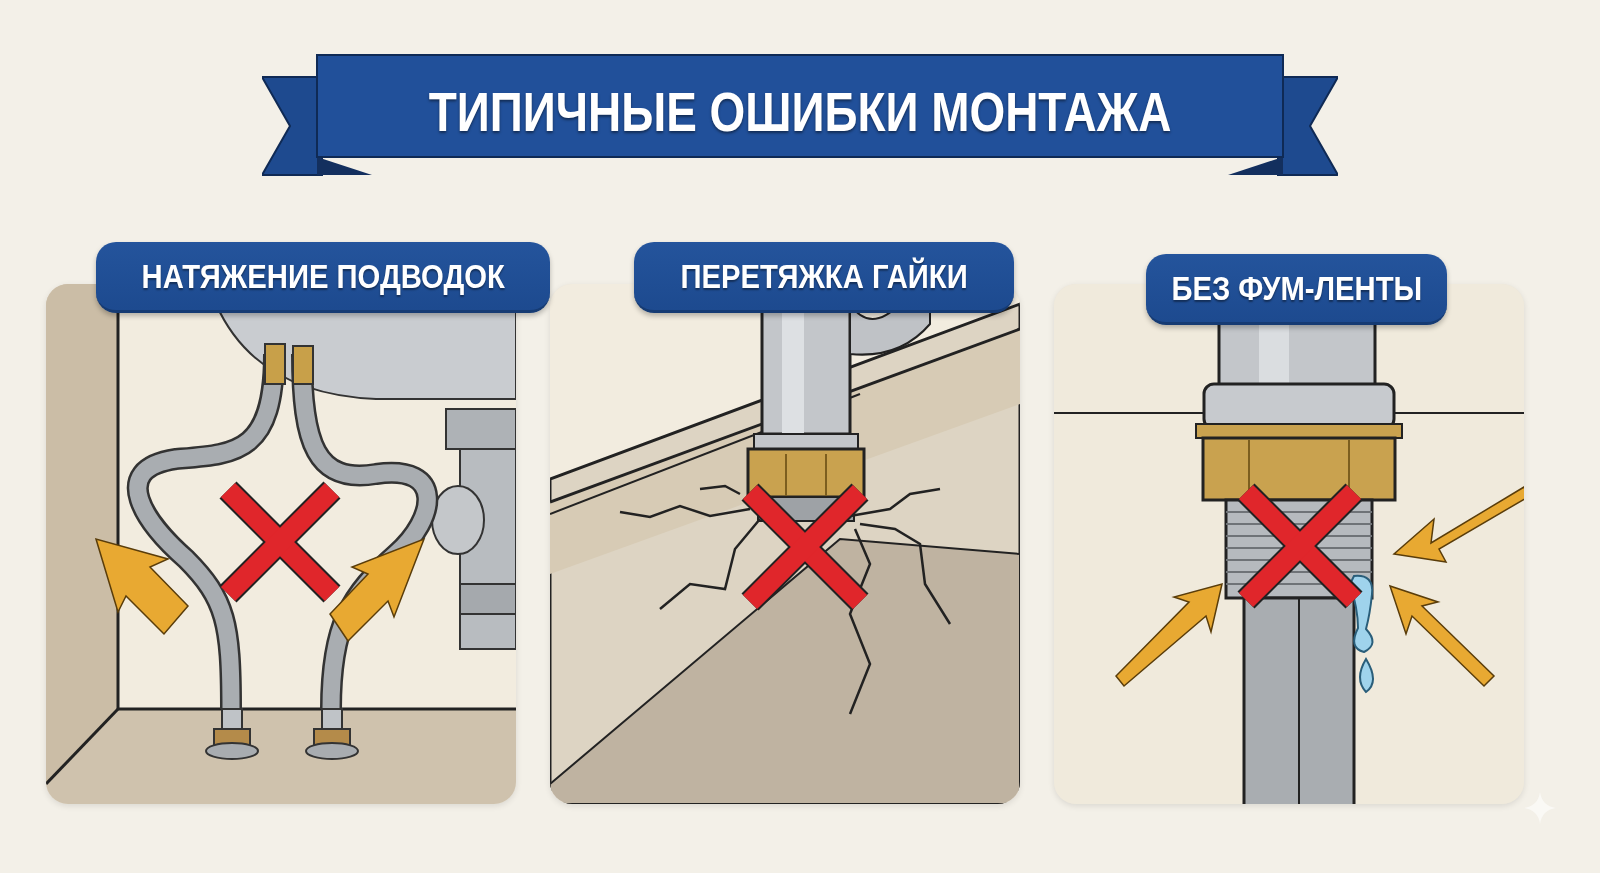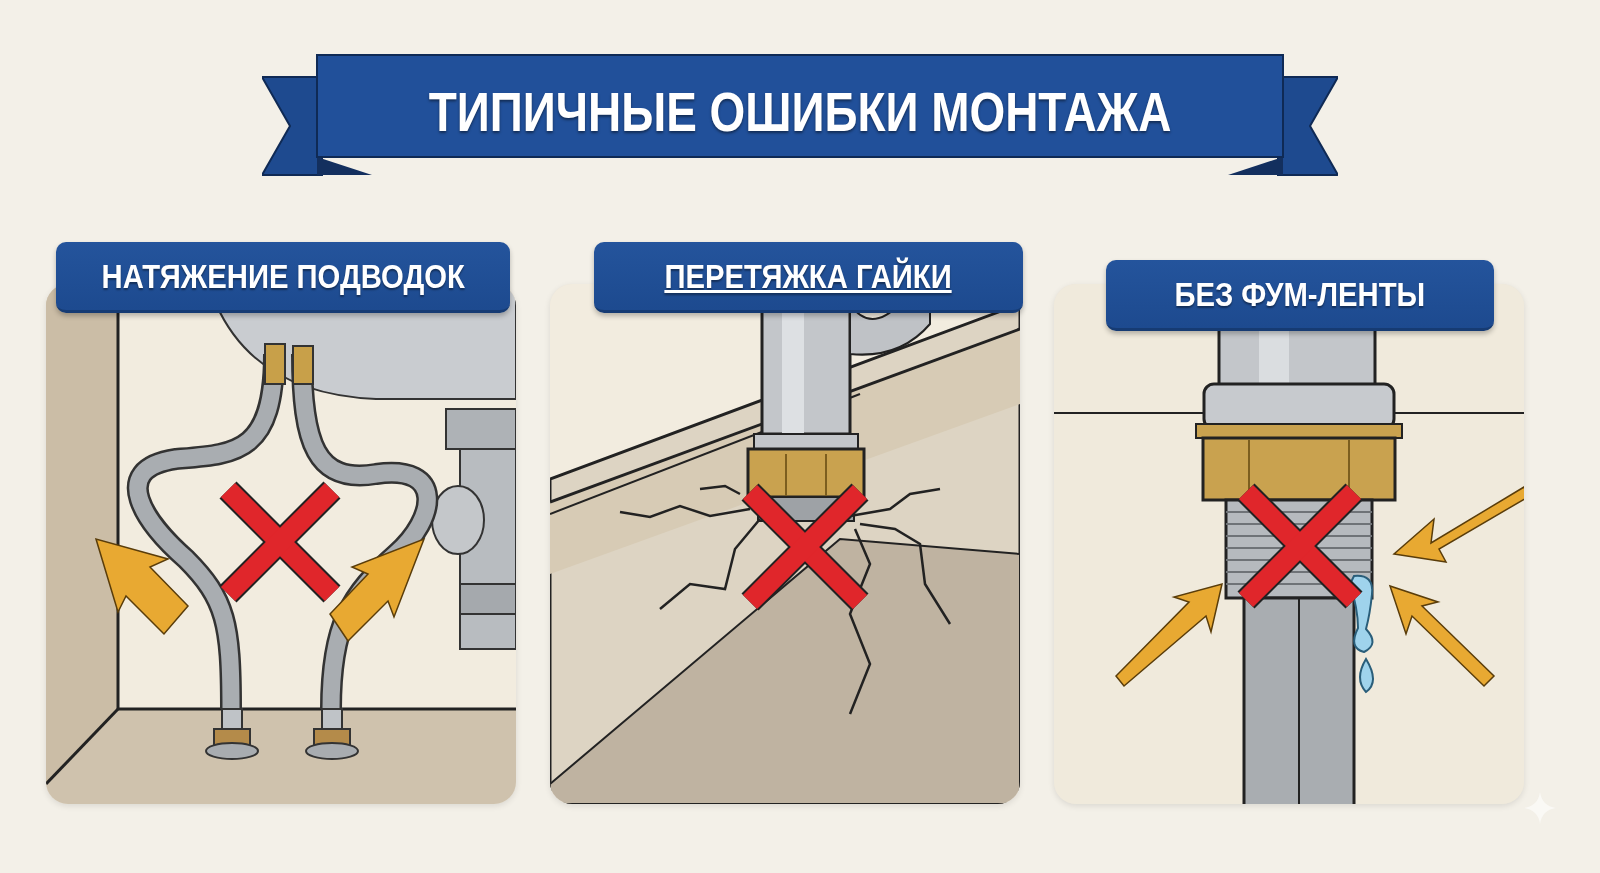--- a/index.html
+++ b/index.html
@@ -19,27 +19,28 @@
     text-shadow: 0 2px 3px rgba(0,0,0,0.45);
     white-space: nowrap;
   }
   .panel {
     position: absolute; top: 284px; height: 520px; border-radius: 22px; overflow: hidden;
     background: #ece6da;
     box-shadow: 0 2px 6px rgba(0,0,0,0.10);
   }
   .panel svg { position: absolute; left: 0; top: 0; }
   .label {
-    position: absolute; height: 68px; border-radius: 10px;
+    position: absolute; height: 68px; border-radius: 20px;
     background: linear-gradient(#24549c, #1d4a8f);
     border-bottom: 3px solid #163b73;
     box-shadow: 0 3px 5px rgba(0,0,0,0.25);
     display: flex; align-items: center; justify-content: center;
     color: #fff; font-weight: bold; font-size: 34px; white-space: nowrap;
     z-index: 5;
+    margin-left: 40px;
   }
   .label span { display: inline-block; transform: scaleX(0.86); text-shadow: 0 2px 2px rgba(0,0,0,0.4); }
   .sparkle { position: absolute; left: 1522px; top: 790px; }
 </style>
 </head>
 <body>
 
 <div class="banner">
   <svg width="1076" height="130" viewBox="0 0 1076 130">
 
@@ -130,21 +131,21 @@
     </g>
 
     <g>
       <line x1="200" y1="208" x2="310" y2="318" stroke="#222" stroke-width="24"></line>
       <line x1="310" y1="208" x2="200" y2="318" stroke="#222" stroke-width="24"></line>
       <line x1="200" y1="208" x2="310" y2="318" stroke="#e0262b" stroke-width="20"></line>
       <line x1="310" y1="208" x2="200" y2="318" stroke="#e0262b" stroke-width="20"></line>
     </g>
   </svg>
 </div>
-<div class="label" style="left:594px; top:242px; width:429px;text-decoration:underline;">
+<div class="label" style="left:594px; top:242px; width:380px;">
   <span>ПЕРЕТЯЖКА ГАЙКИ</span>
 </div>
 
 <div class="panel" style="left:1054px; width:470px;">
   <svg width="470" height="520" viewBox="0 0 470 520">
     <rect x="0" y="0" width="470" height="520" fill="#f0eadc"></rect>
     <line x1="0" y1="129" x2="470" y2="129" stroke="#222" stroke-width="2"></line>
 
     <rect x="165" y="0" width="156" height="115" fill="#c3c6ca" stroke="#222" stroke-width="3"></rect>
     <rect x="205" y="0" width="30" height="115" fill="#dadde0"></rect>
@@ -181,19 +182,19 @@
     </g>
 
     <g>
       <line x1="192" y1="208" x2="300" y2="316" stroke="#222" stroke-width="24"></line>
       <line x1="300" y1="208" x2="192" y2="316" stroke="#222" stroke-width="24"></line>
       <line x1="192" y1="208" x2="300" y2="316" stroke="#e0262b" stroke-width="20"></line>
       <line x1="300" y1="208" x2="192" y2="316" stroke="#e0262b" stroke-width="20"></line>
     </g>
   </svg>
 </div>
-<div class="label" style="left:1106px; top:260px; width:388px;">
+<div class="label" style="left:1106px; top:254px; width:301px;">
   <span>БЕЗ ФУМ-ЛЕНТЫ</span>
 </div>
 
 <svg class="sparkle" width="36" height="36" viewBox="0 0 36 36">
   <path d="M18,2 Q20,16 34,18 Q20,20 18,34 Q16,20 2,18 Q16,16 18,2 Z" fill="#fbfaf6" opacity="0.9"></path>
 </svg>
 
 </body></html>

